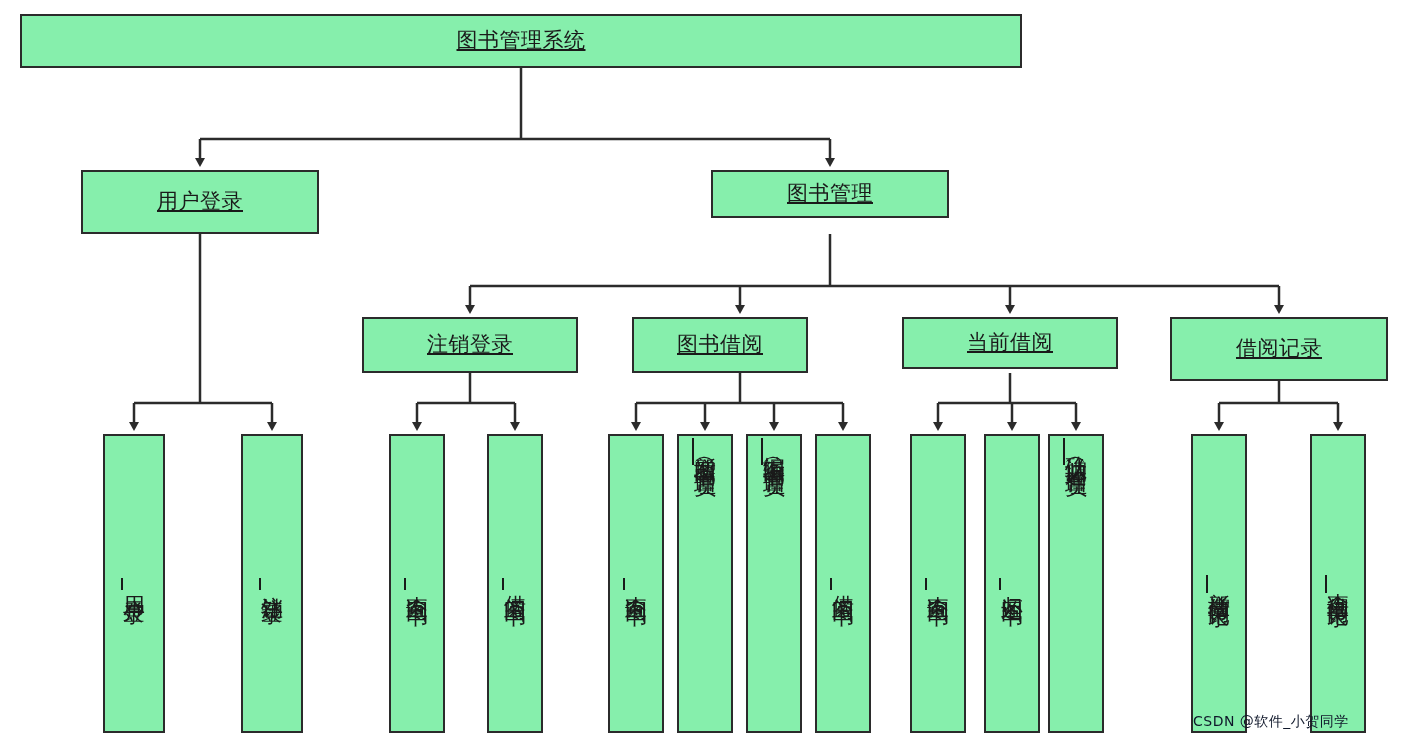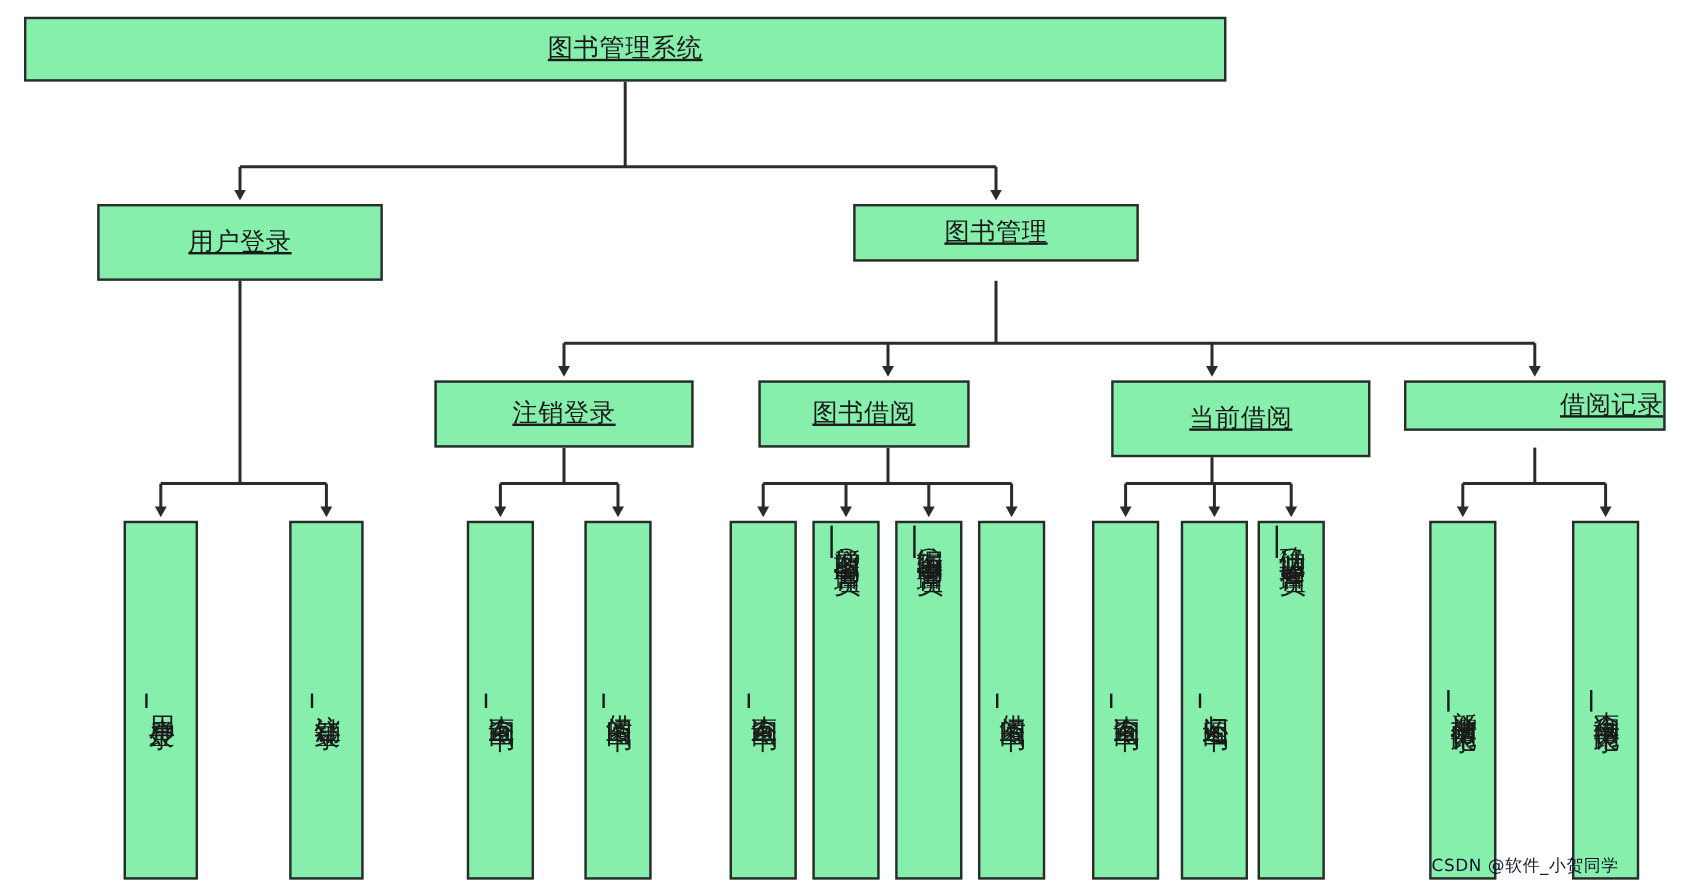--- a/index.html
+++ b/index.html
@@ -129,24 +129,24 @@
       </div>
       <div class="node-box" style="left: 711px; top: 170px; width: 238px; height: 48px;">
         <span class="node-label">图书管理</span>
       </div>
       <div class="node-box" style="left: 362px; top: 317px; width: 216px; height: 56px;">
         <span class="node-label">注销登录</span>
       </div>
       <div class="node-box" style="left: 632px; top: 317px; width: 176px; height: 56px;">
         <span class="node-label">图书借阅</span>
       </div>
-      <div class="node-box" style="left: 926px; top: 317px; width: 216px; height: 64px;">
+      <div class="node-box" style="left: 902px; top: 317px; width: 216px; height: 52px;">
         <span class="node-label">当前借阅</span>
       </div>
-      <div class="node-box" style="left: 1170px; top: 317px; width: 218px; height: 42px; justify-content: flex-end;">
+      <div class="node-box" style="left: 1170px; top: 317px; width: 218px; height: 64px;">
         <span class="node-label">借阅记录</span>
       </div>
       <div class="node-box vertical" style="left: 103px; top: 434px; width: 62px; height: 299px;">
         <span class="node-label">用户登录</span>
       </div>
       <div class="node-box vertical" style="left: 241px; top: 434px; width: 62px; height: 299px;">
         <span class="node-label">注销登录</span>
       </div>
       <div class="node-box vertical" style="left: 389px; top: 434px; width: 56px; height: 299px;">
         <span class="node-label">查询图书</span>

